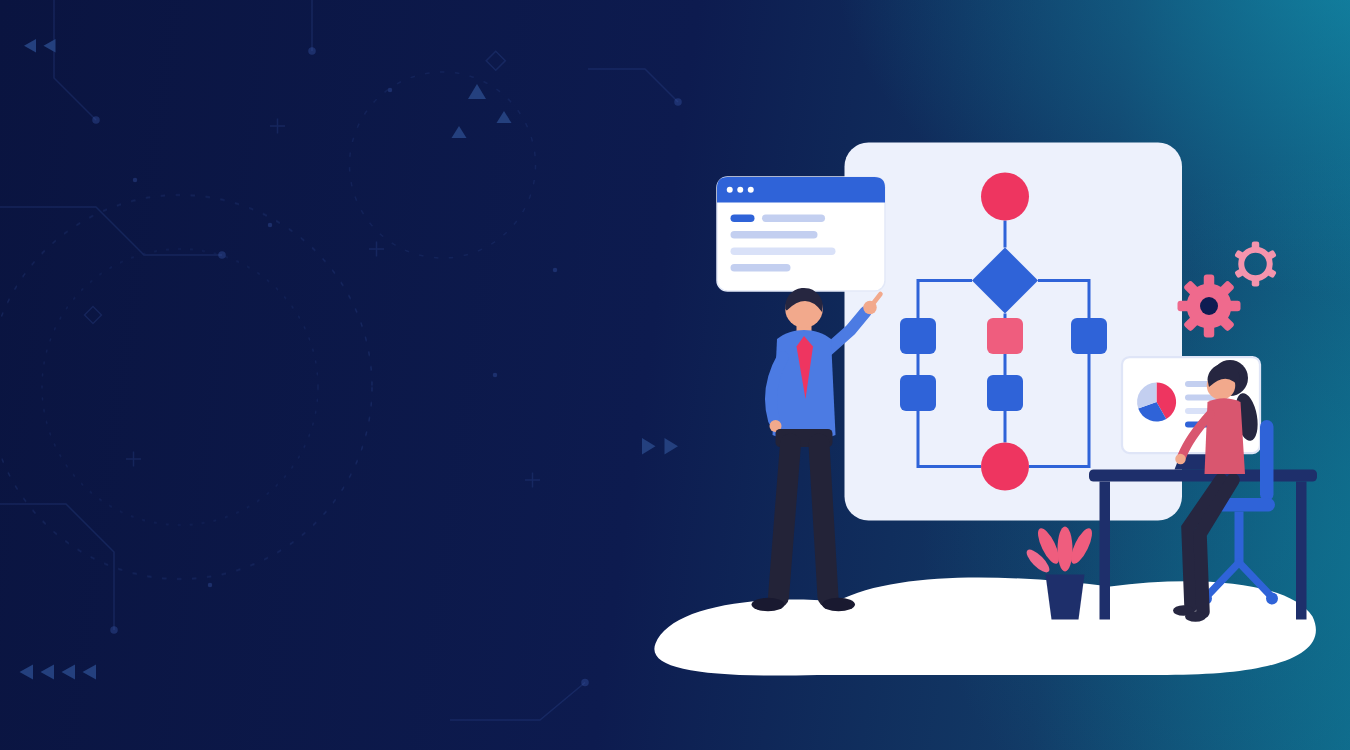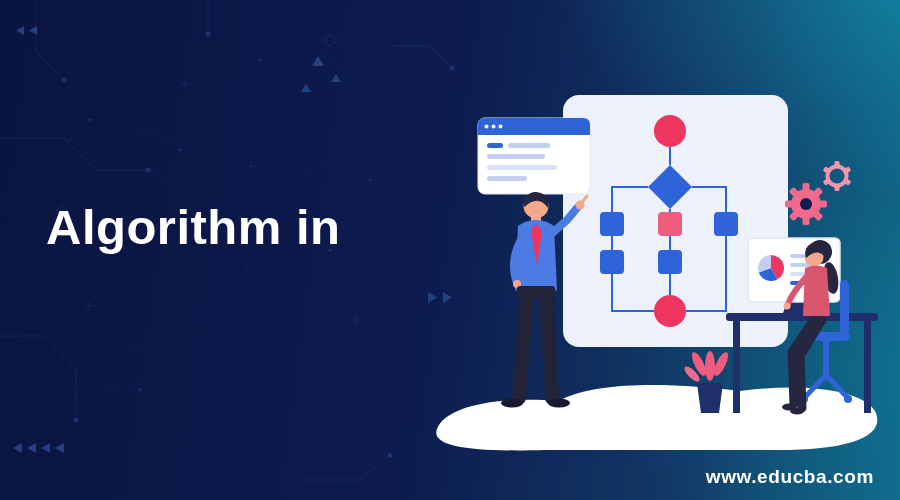--- a/index.html
+++ b/index.html
@@ -71,21 +71,20 @@
       <polygon points="37,26 37,35 29,30.5"></polygon>
       <polygon points="318,56 324,66 312,66"></polygon>
       <polygon points="336,74 341,82 331,82"></polygon>
       <polygon points="306,84 311,92 301,92"></polygon>
       <polygon points="428,292 428,303 437,297.5"></polygon>
       <polygon points="443,292 443,303 452,297.5"></polygon>
     </g>
   </svg>
 
   <div class="title-block">
-    <div>Algorithm in</div>
   </div>
 
   <svg class="illus" viewBox="0 0 900 500">
 
     <path d="M437,429 C446,406 498,396 558,401 C598,380 676,383 740,391 C799,383 860,388 875,411 C887,436 851,450 778,450 L545,450 C472,452 430,447 437,429 Z" fill="var(--white,#ffffff)"></path>
 
     <rect x="563" y="95" width="225" height="252" rx="16" fill="var(--board-bg,#edf1fc)"></rect>
 
     <g>
       <path d="M670,147 V165 M648,187 H612 V212 M692,187 H726 V212 M670,209 V212 M612,236 V250 M670,236 V250 M612,274 V311 H654 M726,236 V311 H686 M670,274 V295" stroke="var(--accent-blue,#2f63d8)" stroke-width="2" fill="none"></path>
@@ -205,14 +204,13 @@
       <circle cx="536" cy="206" r="12.5" fill="var(--skin,#f2a98c)"></circle>
       <path d="M523.5,206 A12.5,12.5 0 0 1 548.5,203 L548,208 Q538,194 524.5,207 Z" fill="var(--hair-dark,#262640)"></path>
       <rect x="517" y="286" width="38" height="12" rx="3" fill="var(--dark-ink,#232338)"></rect>
       <path d="M527,296 L519,398" stroke="var(--dark-ink,#232338)" stroke-width="14" stroke-linecap="round" fill="none"></path>
       <path d="M546,296 L552,398" stroke="var(--dark-ink,#232338)" stroke-width="14" stroke-linecap="round" fill="none"></path>
       <ellipse cx="512" cy="403" rx="11" ry="4.5" fill="#191930"></ellipse>
       <ellipse cx="559" cy="403" rx="11" ry="4.5" fill="#191930"></ellipse>
     </g>
   </svg>
 
-  <div class="site-url">www.educba.com</div>
 </div>
 
 </body></html>

